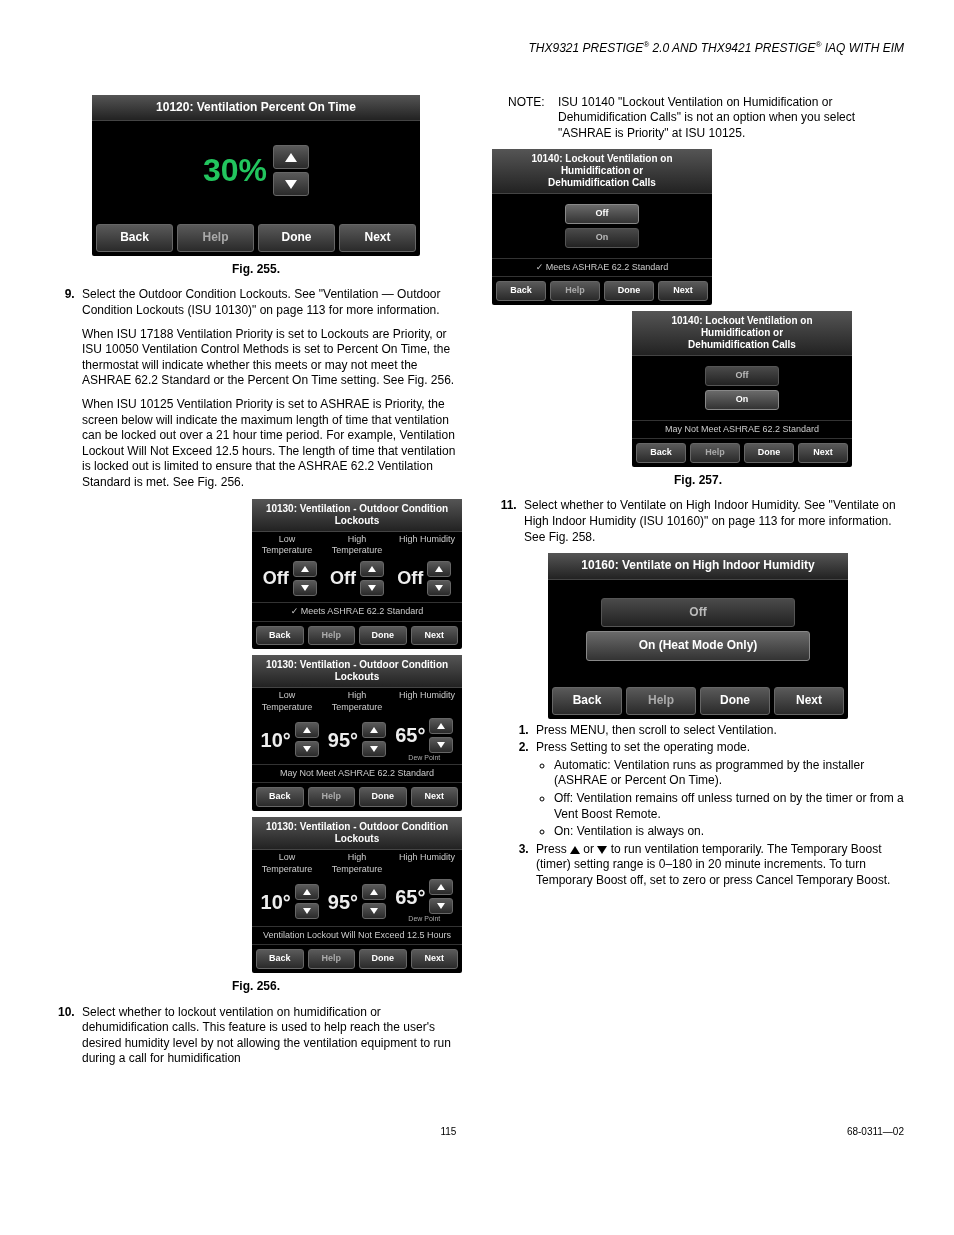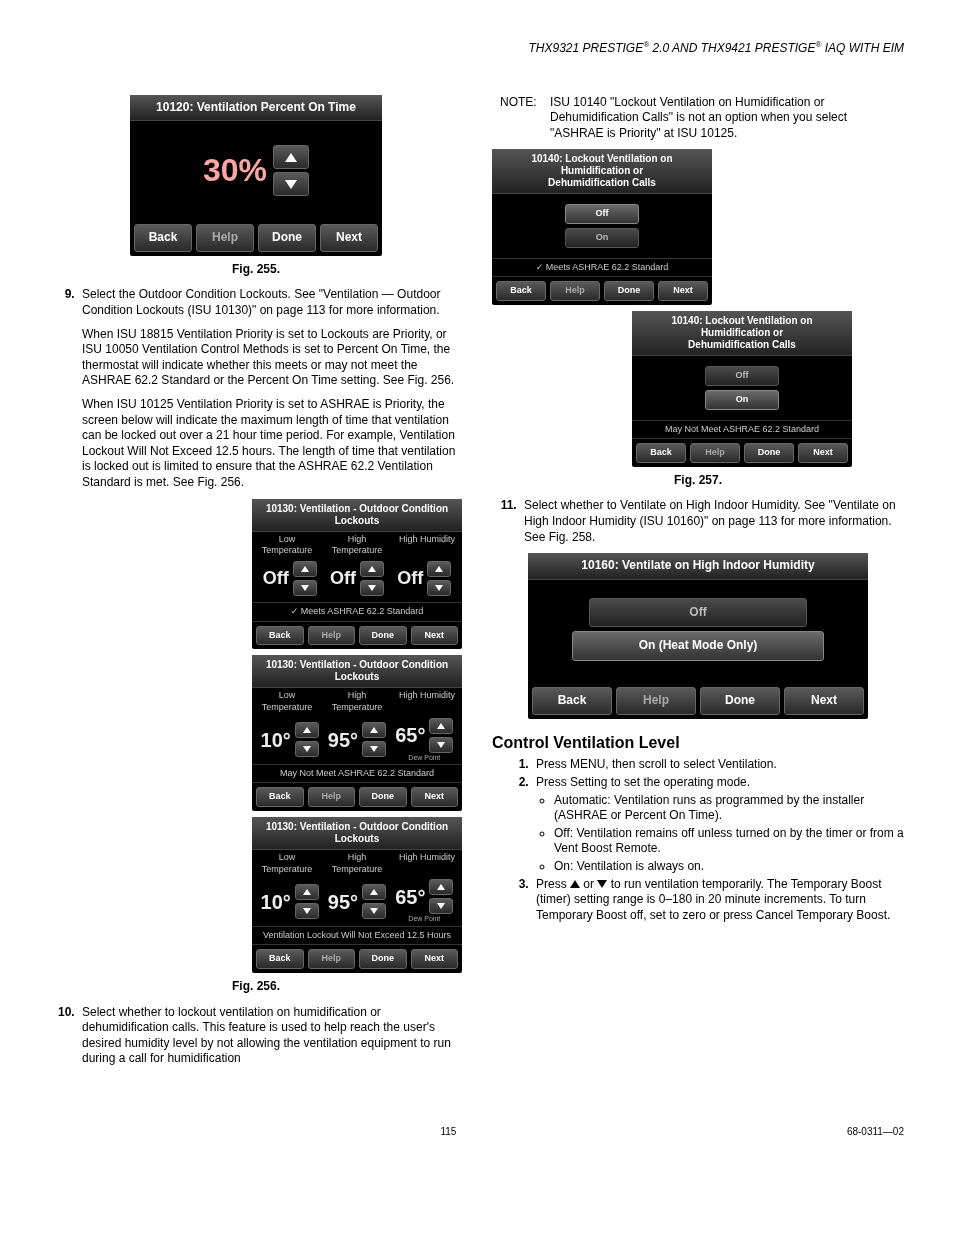--- a/index.html
+++ b/index.html
@@ -94,21 +94,21 @@
     font-weight: bold;
     color: #fff;
     font-size: 12px;
   }
   .sbtn.sm { font-size: 9px; padding: 3px 2px; }
   .sbtn.dim { color:#aaa; }
   .bigval {
     font-size: 32px;
     font-weight: bold;
     text-align: center;
-    color: #fca5a5;
+    color: #22c55e;
   }
   .arrow-btn {
     width: 34px; height: 22px;
     background: linear-gradient(#5a5a5a,#2a2a2a);
     border: 1px solid #666;
     border-radius: 3px;
     display:flex; align-items:center; justify-content:center;
     color:#fff;
   }
   .arrow-btn.sm { width:22px; height:14px; }
@@ -154,21 +154,21 @@
 
 <div class="header">
   <span>THX9321 PRESTIGE</span><sup>®</sup><span> 2.0 AND THX9421 PRESTIGE</span><sup>®</sup><span> IAQ WITH EIM</span>
 </div>
 
 <div class="columns">
 
   <div class="col">
 
     <div class="fig-wrap">
-      <div class="screen" style="width:252px;">
+      <div class="screen" style="width:328px;">
         <div class="title">10120: Ventilation Percent On Time</div>
         <div class="valrow" style="padding:24px 0;">
           <div class="bigval">30%</div>
           <div class="stackarrow">
             <div class="arrow-btn">
                 <div class="tri-up"></div>
               </div>
             <div class="arrow-btn">
                 <div class="tri-down"></div>
               </div>
@@ -180,21 +180,21 @@
           <div class="sbtn">Done</div>
           <div class="sbtn">Next</div>
         </div>
       </div>
     </div>
     <div class="fig-caption">Fig. 255.</div>
 
     <ol class="main-list" start="9">
       <li><span>Select the Outdoor Condition Lockouts. See "Ventilation — Outdoor Condition Lockouts (ISU 10130)" on page 113 for more information.</span></li>
     </ol>
-    <div class="para">When ISU 18815 Ventilation Priority is set to Lockouts are Priority, or ISU 10050 Ventilation Control Methods is set to Percent On Time, the thermostat will indicate whether this meets or may not meet the ASHRAE 62.2 Standard or the Percent On Time setting. See Fig. 256.</div>
+    <div class="para">When ISU 17188 Ventilation Priority is set to Lockouts are Priority, or ISU 10050 Ventilation Control Methods is set to Percent On Time, the thermostat will indicate whether this meets or may not meet the ASHRAE 62.2 Standard or the Percent On Time setting. See Fig. 256.</div>
     <div class="para">When ISU 10125 Ventilation Priority is set to ASHRAE is Priority, the screen below will indicate the maximum length of time that ventilation can be locked out over a 21 hour time period. For example, Ventilation Lockout Will Not Exceed 12.5 hours. The length of time that ventilation is locked out is limited to ensure that the ASHRAE 62.2 Ventilation Standard is met. See Fig. 256.</div>
 
     <div class="fig-wrap" style="flex-direction:column; align-items:flex-end; gap:6px;">
 
       <div class="screen" style="width:210px; margin-left:20px;">
         <div class="title sm">10130: Ventilation - Outdoor Condition Lockouts</div>
         <div class="col3">
           <div>Low Temperature</div>
           <div style="white-space:pre-line;">High
 Temperature</div>
@@ -356,21 +356,21 @@
     </div>
     <div class="fig-caption">Fig. 256.</div>
 
     <ol class="main-list" start="10">
       <li><span>Select whether to lockout ventilation on humidification or dehumidification calls. This feature is used to help reach the user's desired humidity level by not allowing the ventilation equipment to run during a call for humidification</span></li>
     </ol>
   </div>
 
   <div class="col">
 
-    <div class="note" style="margin-left:8px;">
+    <div class="note" style="margin-left:16px;">
       <div class="note-label">NOTE:</div>
       <div class="note-body">ISU 10140 "Lockout Ventilation on Humidification or Dehumidification Calls" is not an option when you select "ASHRAE is Priority" at ISU 10125.</div>
     </div>
 
     <div class="fig-wrap" style="flex-direction:column; align-items:flex-start; gap:6px;">
       <div class="screen" style="width:220px; margin-left:0;">
         <div class="title sm" style="white-space:pre-line;">10140: Lockout Ventilation on Humidification or
 Dehumidification Calls</div>
         <div style="padding:6px 0;">
           <div class="opt sm sel">Off</div>
@@ -400,36 +400,35 @@
         </div>
       </div>
     </div>
     <div class="fig-caption">Fig. 257.</div>
 
     <ol class="main-list" start="11">
       <li><span>Select whether to Ventilate on High Indoor Humidity. See "Ventilate on High Indoor Humidity (ISU 10160)" on page 113 for more information. See Fig. 258.</span></li>
     </ol>
 
     <div class="fig-wrap">
-      <div class="screen" style="width:340px;">
+      <div class="screen" style="width:300px;">
         <div class="title">10160: Ventilate on High Indoor Humidity</div>
         <div style="padding:14px 0 18px 0;">
           <div class="opt">Off</div>
           <div class="opt sel" style="width:70%;">On (Heat Mode Only)</div>
         </div>
         <div class="btnrow">
           <div class="sbtn">Back</div>
           <div class="sbtn dim">Help</div>
           <div class="sbtn">Done</div>
           <div class="sbtn">Next</div>
         </div>
       </div>
     </div>
 
-    <h2 class="section">Control Ventilation Level</h2>
     <ol class="sub-list">
       <li><span>Press MENU, then scroll to select Ventilation.</span></li>
       <li><span>Press Setting to set the operating mode.</span>
         <ul class="bullets">
           <li>Automatic: Ventilation runs as programmed by the installer (ASHRAE or Percent On Time).</li>
           <li>Off: Ventilation remains off unless turned on by the timer or from a Vent Boost Remote.</li>
           <li>On: Ventilation is always on.</li>
         </ul>
       </li>
       <li>

